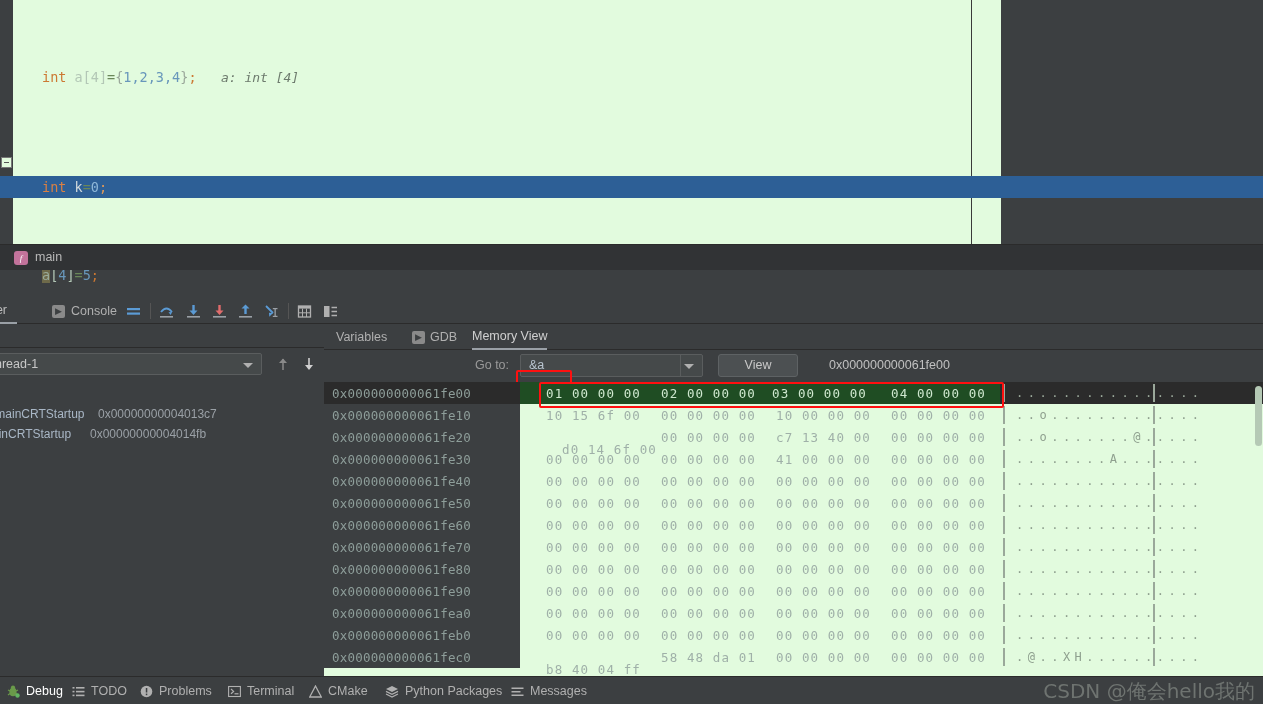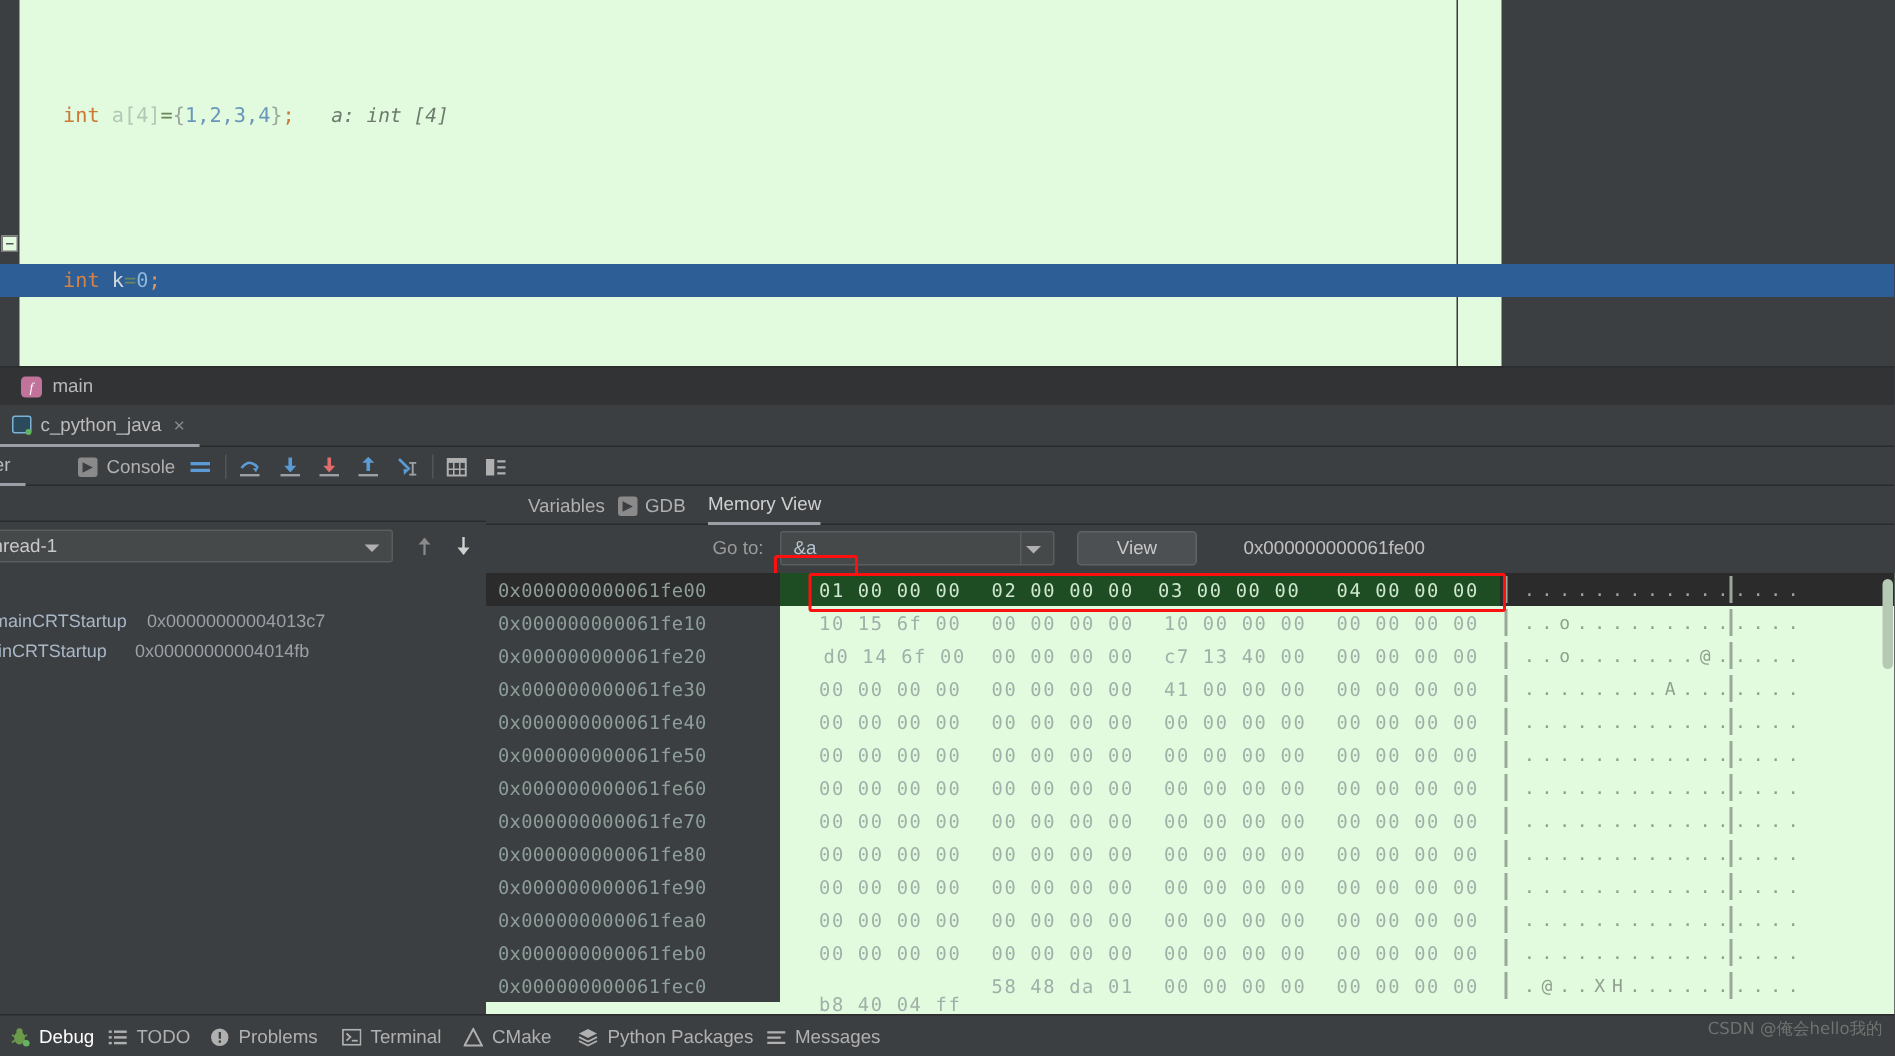--- a/index.html
+++ b/index.html
@@ -274,21 +274,21 @@
     background: #3c3f41; border-top: 1px solid #2b2b2b;
   }
   .sb-item {
     position: absolute; top: 0; height: 28px;
     display: flex; align-items: center; gap: 6px;
     font-size: 12.5px; color: #b0b0b0;
   }
   .sb-item.active { color: #ffffff; }
   #watermark {
     position: absolute; right: 8px; top: 678px;
-    font-size: 11px; color: #6e7370;
+    font-size: 20px; color: #6e7370;
     font-family: "DejaVu Sans", sans-serif;
   }
 </style>
 </head>
 <body>
 
 <div id="root">
 
   <div id="editor">
     <div id="editor-gutter">
@@ -314,27 +314,20 @@
       <div class="cline" style="padding-left:0;"><span class="brace">}</span></div>
 
     </div>
   </div>
 
   <div id="breadcrumb-bar">
     <div id="bc-func-icon">f</div>
     <div id="bc-label">main</div>
   </div>
 
-  <div id="tabbar">
-    <div id="proj-tab">
-      <span id="proj-icon"></span>
-      <span id="proj-label">c_python_java</span>
-      <span id="proj-close">×</span>
-    </div>
-  </div>
 
   <div id="dbgbar">
     <div id="tab-debugger">gger</div>
     <div id="tab-console" style="left:52px;">
       <span id="console-icon">▶</span>
       <span>Console</span>
     </div>
 
     <div class="tbicon" style="left:125px;">
       <svg width="17" height="17" viewBox="0 0 17 17">
@@ -437,21 +430,21 @@
     </div>
     <div class="frame-row" style="top:100px;">
       <span style="position:absolute;left:-8px;top:3px;" class="frame-name">ainCRTStartup</span>
       <span style="position:absolute;left:90px;top:3px;" class="frame-addr">0x00000000004014fb</span>
     </div>
   </div>
 
   <div id="mem-pane">
 
     <div id="mem-tabs">
-      <div class="memtab" style="left:28px;">
+      <div class="memtab" style="left:12px;">
         <span>Variables</span>
       </div>
       <div class="memtab" style="left:88px;">
         <span id="gdb-icon">▶</span>
         <span>GDB</span>
       </div>
       <div class="memtab active" style="left:148px;">
         <span>Memory View</span>
       </div>
     </div>
@@ -492,21 +485,21 @@
         <span class="hex-group" style="left:452px;">10 00 00 00</span>
         <span class="hex-group" style="left:567px;">00 00 00 00</span>
         <span class="ascii-bar" style="left:679px;"></span>
         <span class="ascii-text">..o.............</span>
         <span class="ascii-bar" style="left:829px;"></span>
       </div>
 
       <div class="hexrow">
         <div class="addr-bg"></div>
         <span class="hex-addr">0x000000000061fe20</span>
-        <span class="hex-group" style="left:225px;">d0 14 6f 00</span>
+        <span class="hex-group" style="left:238px;margin-top:12px;">d0 14 6f 00</span>
         <span class="hex-group" style="left:337px;">00 00 00 00</span>
         <span class="hex-group" style="left:452px;">c7 13 40 00</span>
         <span class="hex-group" style="left:567px;">00 00 00 00</span>
         <span class="ascii-bar" style="left:679px;"></span>
         <span class="ascii-text">..o.......@.....</span>
         <span class="ascii-bar" style="left:829px;"></span>
       </div>
 
       <div class="hexrow">
         <div class="addr-bg"></div>

